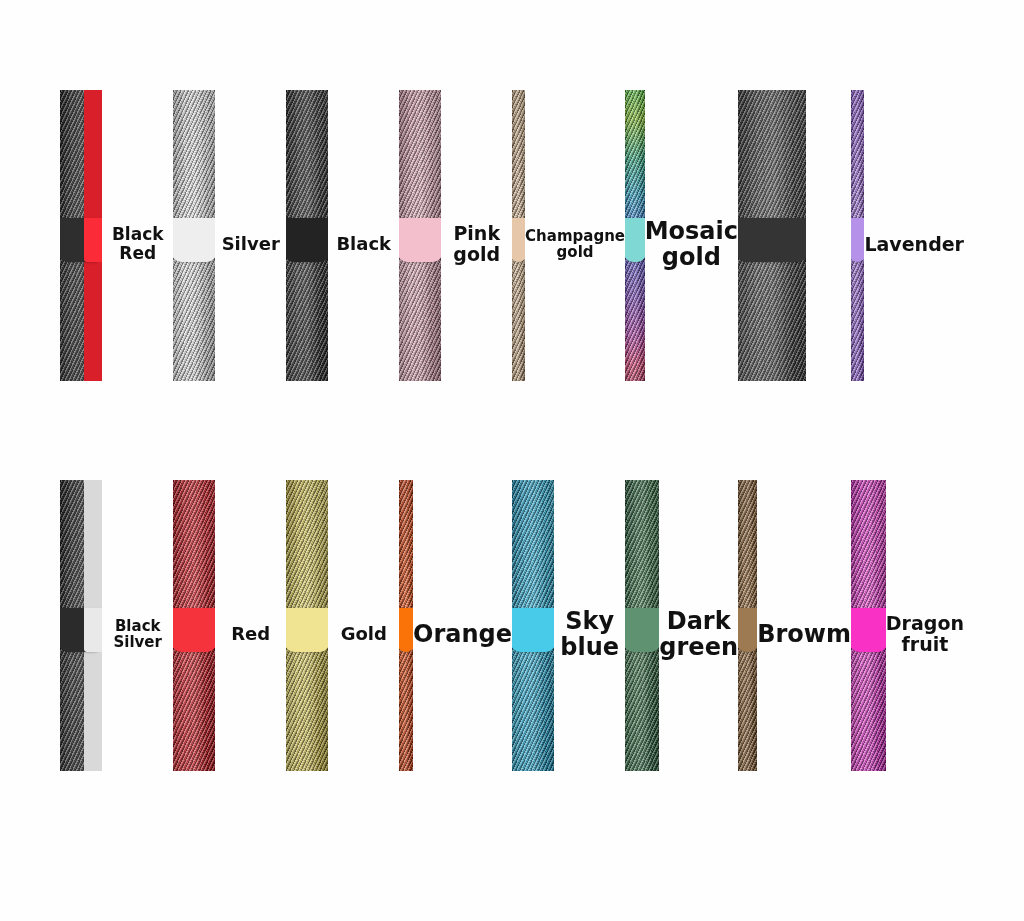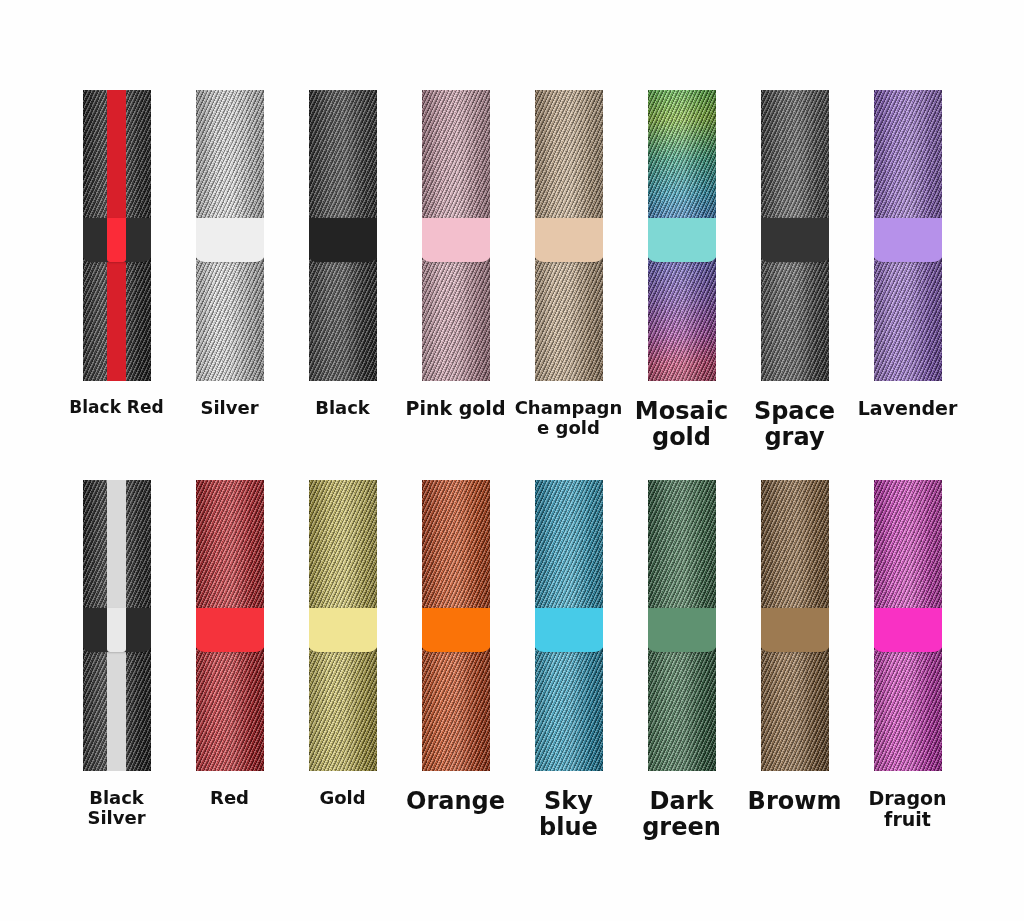--- a/index.html
+++ b/index.html
@@ -20,21 +20,21 @@
     display:flex;
     justify-content:center;
     align-items:flex-start;
   }
   .row-1{top:90px;}
   .row-2{top:480px;}
 
   .swatch{
     width:113px;
     display:flex;
-    flex-direction:column;
+    flex-direction:row;
     align-items:center;
   }
 
   
   .band{
     position:relative;
     width:68px;height:291px;
     overflow:hidden;
     box-sizing:border-box;
   }
@@ -98,21 +98,21 @@
     text-align:center;
     color:#111;
     line-height:1.10;
     width:113px;
     word-wrap:break-word;
   }
   .label.sz-xl{font-size:18px;font-weight:700;}
   .label.sz-lg{font-size:24px;font-weight:700;}
   .label.sz-md{font-size:19px;font-weight:700;}
   .label.sz-sm{font-size:17px;font-weight:700;}
-  .label.sz-xs{font-size:18px;font-weight:700;}
+  .label.sz-xs{font-size:15px;font-weight:700;}
 </style>
 </head>
 <body>
 
 <div id="catalog">
   <div class="row row-1">
       <div class="swatch">
         <div class="band">
           <div class="base" style="background: linear-gradient(100deg, rgb(27, 27, 27) 0%, rgb(58, 58, 58) 45%, rgb(27, 27, 27) 100%);"></div>
           <div class="stripe narrow" style="background: linear-gradient(100deg, rgb(216, 31, 42) 0%, rgb(216, 31, 42) 100%);"></div>
@@ -168,21 +168,20 @@
         </div>
         <div class="label sz-lg">Mosaic gold</div>
       </div>
       <div class="swatch">
         <div class="band">
           <div class="base" style="background: linear-gradient(100deg, rgb(59, 59, 59) 0%, rgb(99, 99, 99) 45%, rgb(59, 59, 59) 100%);"></div>
           <div class="weave"></div>
           <div class="sheen"></div>
           <div class="clasp" style="background: rgb(52, 52, 52);"></div>
         </div>
-        <div class="label sz-lg">Space gray</div>
       </div>
       <div class="swatch">
         <div class="band">
           <div class="base" style="background: linear-gradient(100deg, rgb(132, 85, 196) 0%, rgb(168, 125, 221) 45%, rgb(132, 85, 196) 100%);"></div>
           <div class="weave"></div>
           <div class="sheen"></div>
           <div class="clasp" style="background: rgb(182, 145, 234);"></div>
         </div>
         <div class="label sz-md">Lavender</div>
       </div>

